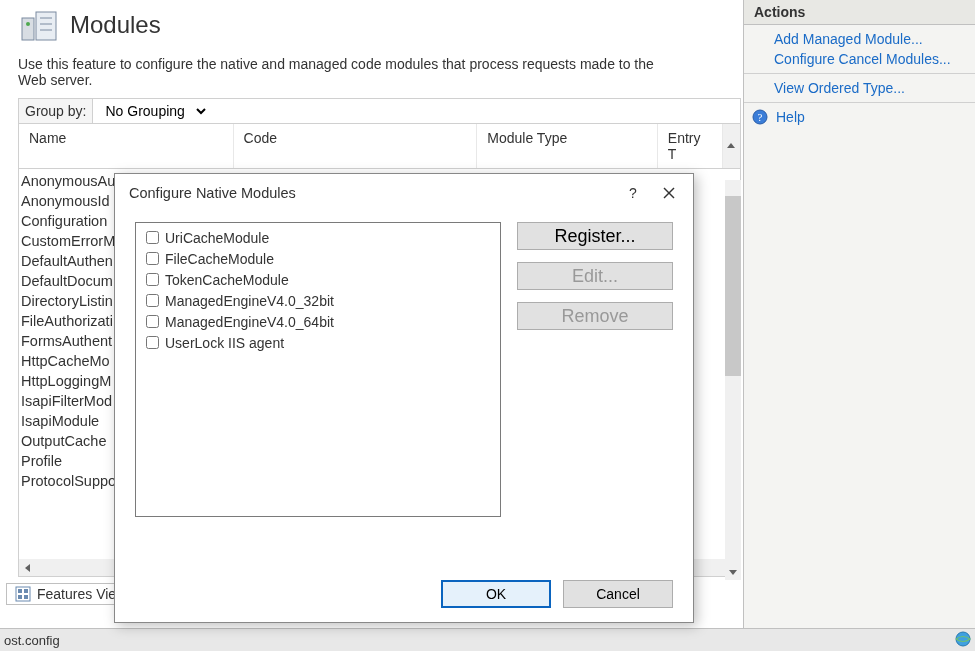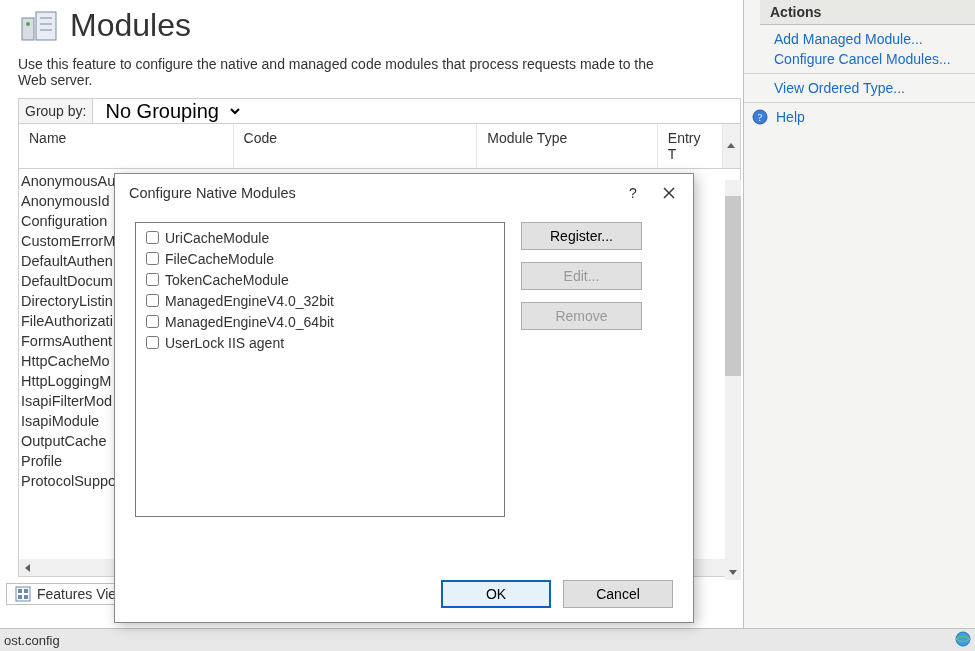--- a/index.html
+++ b/index.html
@@ -19,21 +19,21 @@
     width: 743px; height: 628px;
     background: #fff;
   }
   .page-header {
     display: flex;
     align-items: center;
     padding: 4px 18px 0 18px;
   }
   .module-icon { width: 42px; height: 42px; position: relative; margin-right: 10px;}
   .page-title {
-    font-size: 32px;
+    font-size: 24px;
     color: #333;
   }
   .page-desc {
     padding: 10px 18px 4px 18px;
     font-size: 14px;
     color: #333;
     max-width: 700px;
   }
   .groupby-bar {
     display: flex;
@@ -46,21 +46,21 @@
     padding: 0 6px;
     font-size: 14px;
     border-right: 1px solid #d0d0d0;
     height: 100%;
     display: flex; align-items: center;
     background: #f5f5f5;
     text-align: right;
   }
   .groupby-select {
     border: none;
-    font-size: 20px;
+    font-size: 14px;
     height: 100%;
     padding: 0 8px;
     background: #fff;
     outline: none;
   }
   .grid-wrapper {
     margin: 0 2px 0 18px;
   }
   .grid-header, .grid-body {
     display: flex;
@@ -138,21 +138,20 @@
     width: 232px; height: 628px;
     background: #f4f4f2;
     border-left: 1px solid #c0c0c0;
   }
   .actions-title {
     background: #e8e8e4;
     border-bottom: 1px solid #c0c0c0;
     font-weight: bold;
     font-size: 14px;
     padding: 4px 10px;
-    margin-left: 16px;
   }
   .actions-group {
     border-bottom: 1px solid #d0d0d0;
     padding: 4px 0;
   }
   .action-link {
     color: #1a6bc7;
     padding: 2px 0 2px 30px;
     font-size: 14px;
     cursor: pointer;
@@ -203,25 +202,25 @@
     padding: 1px 0;
     font-size: 14px;
   }
   .dlg-item input { margin-right: 6px; }
   .dialog-buttons-side {
     margin-left: 16px;
     display: flex; flex-direction: column;
     gap: 12px;
   }
   .dlg-side-btn {
-    width: 121px;
+    width: 156px;
     height: 28px;
     background: #e1e1e1;
     border: 1px solid #adadad;
-    font-size: 14px;
+    font-size: 18px;
     cursor: pointer;
   }
   .dlg-side-btn:disabled { color: #999; cursor: default;}
   .dialog-footer {
     position: absolute;
     bottom: 14px; right: 20px;
     display: flex; gap: 12px;
   }
   .dlg-footer-btn {
     width: 110px; height: 28px;

